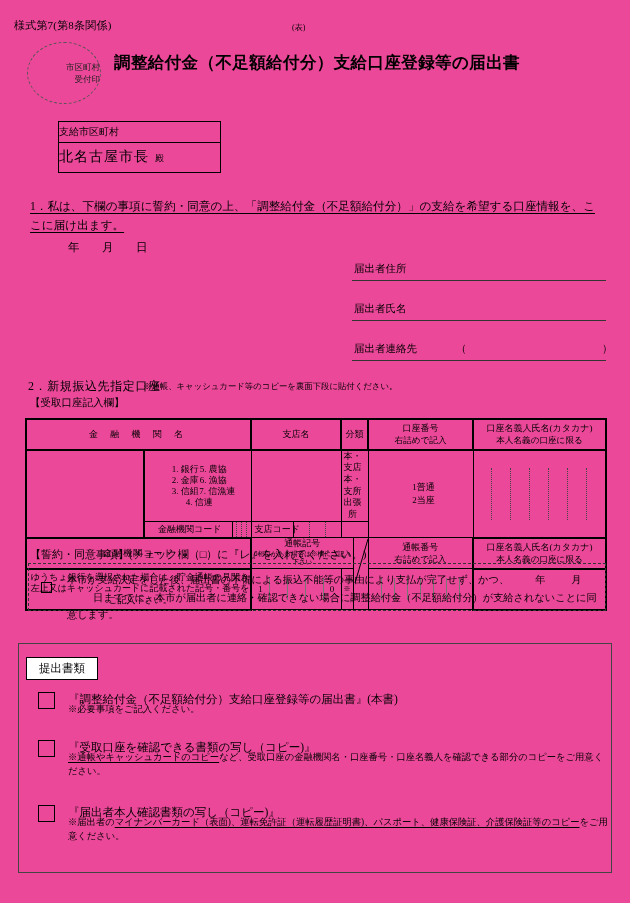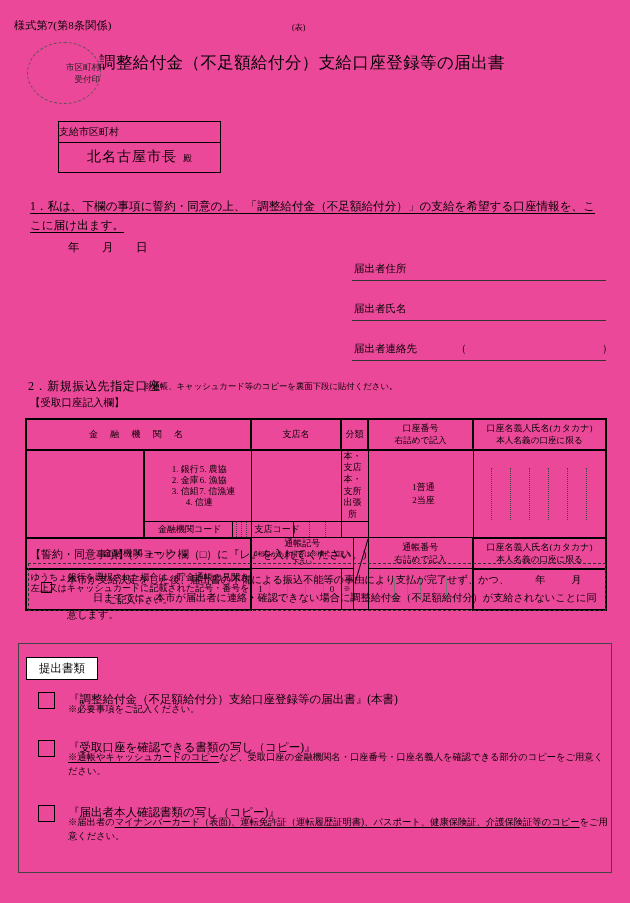--- a/index.html
+++ b/index.html
@@ -47,45 +47,45 @@
     display: flex;
     flex-direction: column;
     align-items: flex-end;
     justify-content: center;
     font-size: 8.5px;
     line-height: 1.45;
     color: #222;
   }
   .doc-title {
     position: absolute;
-    left: 99px;
+    left: 114px;
     top: 52px;
     font-size: 16.5px;
-    font-weight: normal;
+    font-weight: bold;
     letter-spacing: 0.4px;
     white-space: nowrap;
   }
 
   
   .addressee {
     position: absolute;
     left: 58px;
     top: 121px;
     width: 163px;
     border: 1px solid #000;
     box-sizing: border-box;
   }
   .addressee .row1 {
     text-align: left;
     font-size: 10px;
     padding: 3px 0 3px;
     border-bottom: 1px solid #000;
   }
   .addressee .row2 {
-    text-align: center;
+    text-align: left;
     font-size: 14px;
     padding: 5px 0 6px;
     letter-spacing: 1px;
   }
   .addressee .row2 .hono {
     font-size: 9px;
     margin-left: 6px;
     letter-spacing: 0;
   }
 

